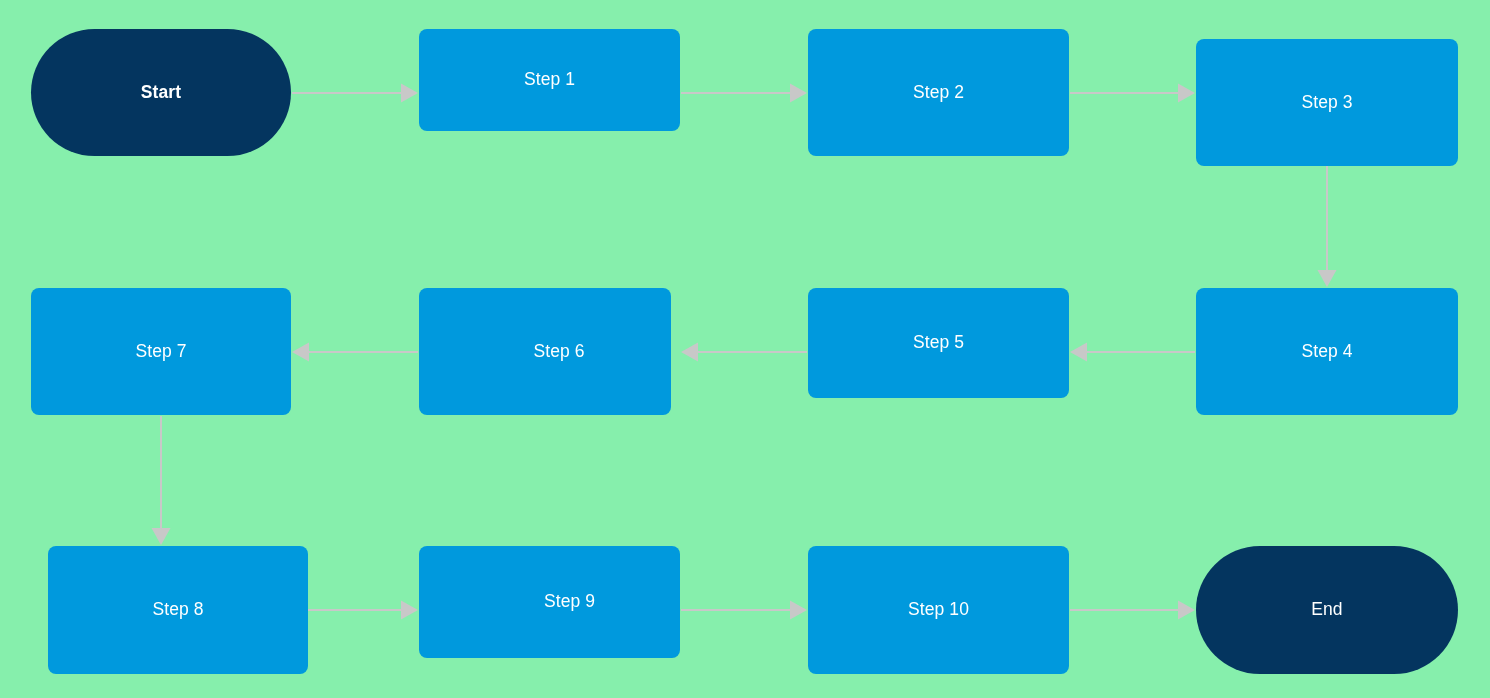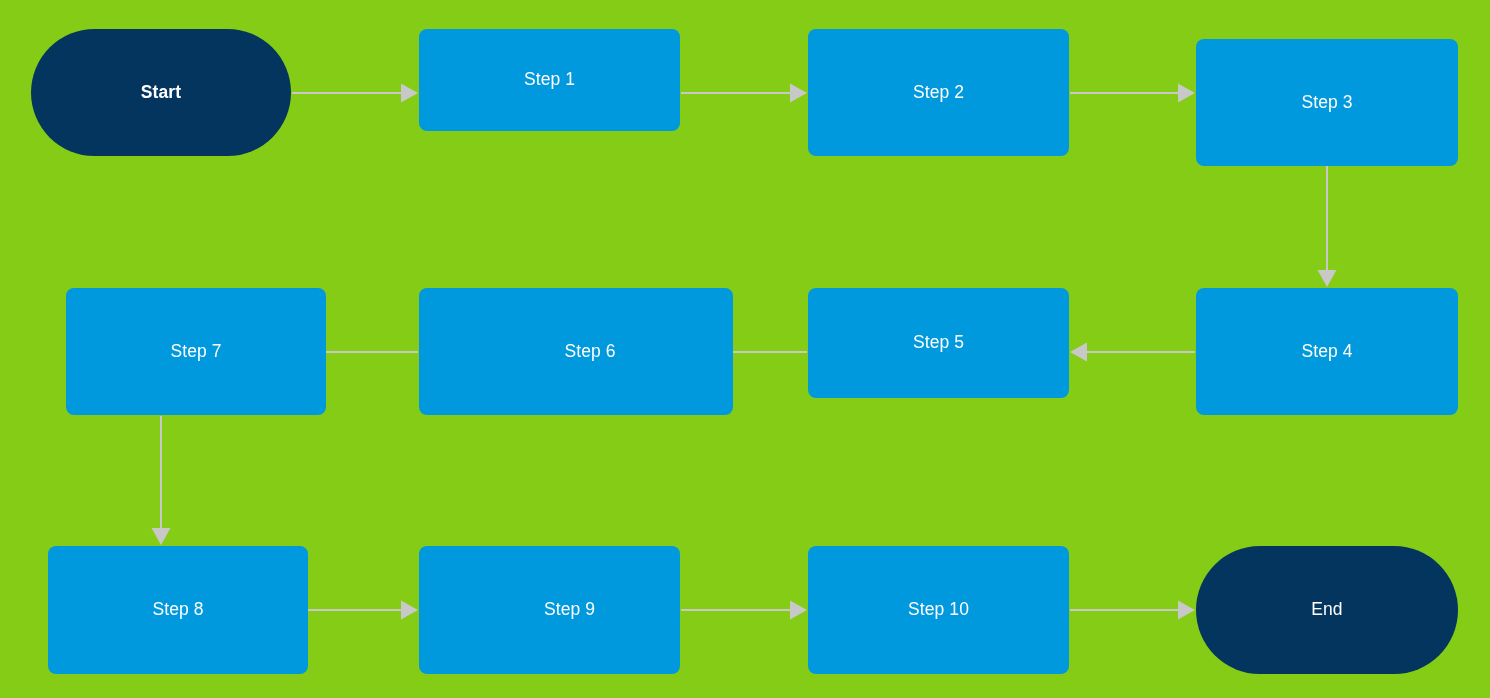--- a/index.html
+++ b/index.html
@@ -8,21 +8,21 @@
     padding: 0;
     background: #ffffff;
   }
   body {
     font-family: "Liberation Sans", sans-serif;
   }
   #canvas {
     position: relative;
     width: 1490px;
     height: 698px;
-    background: #84cc16;
+    background: #86efac;
     overflow: hidden;
   }
   #edge-layer {
     position: absolute;
     left: 0;
     top: 0;
     width: 1490px;
     height: 698px;
   }
   .node {
@@ -123,30 +123,30 @@
       </div>
       <div class="node node-process" style="left: 1196px; top: 39px; width: 262px; height: 127px;">
         <span class="node-label">Step 3</span>
       </div>
       <div class="node node-process" style="left: 1196px; top: 288px; width: 262px; height: 127px;">
         <span class="node-label">Step 4</span>
       </div>
       <div class="node node-process" style="left: 808px; top: 288px; width: 261px; height: 110px;">
         <span class="node-label">Step 5</span>
       </div>
-      <div class="node node-process" style="left: 419px; top: 288px; width: 314px; height: 127px; padding-left: 28px;">
+      <div class="node node-process" style="left: 419px; top: 288px; width: 252px; height: 127px; padding-left: 28px;">
         <span class="node-label">Step 6</span>
       </div>
-      <div class="node node-process" style="left: 31px; top: 288px; width: 260px; height: 127px; margin-left: 35px;">
+      <div class="node node-process" style="left: 31px; top: 288px; width: 260px; height: 127px;">
         <span class="node-label">Step 7</span>
       </div>
       <div class="node node-process" style="left: 48px; top: 546px; width: 260px; height: 128px;">
         <span class="node-label">Step 8</span>
       </div>
-      <div class="node node-process" style="left: 419px; top: 546px; width: 261px; height: 128px; padding-left: 40px;">
+      <div class="node node-process" style="left: 419px; top: 546px; width: 261px; height: 112px; padding-left: 40px;">
         <span class="node-label">Step 9</span>
       </div>
       <div class="node node-process" style="left: 808px; top: 546px; width: 261px; height: 128px;">
         <span class="node-label">Step 10</span>
       </div>
       <div class="node node-terminal-end" style="left: 1196px; top: 546px; width: 262px; height: 128px;">
         <span class="node-label">End</span>
       </div>
     </div>
 

